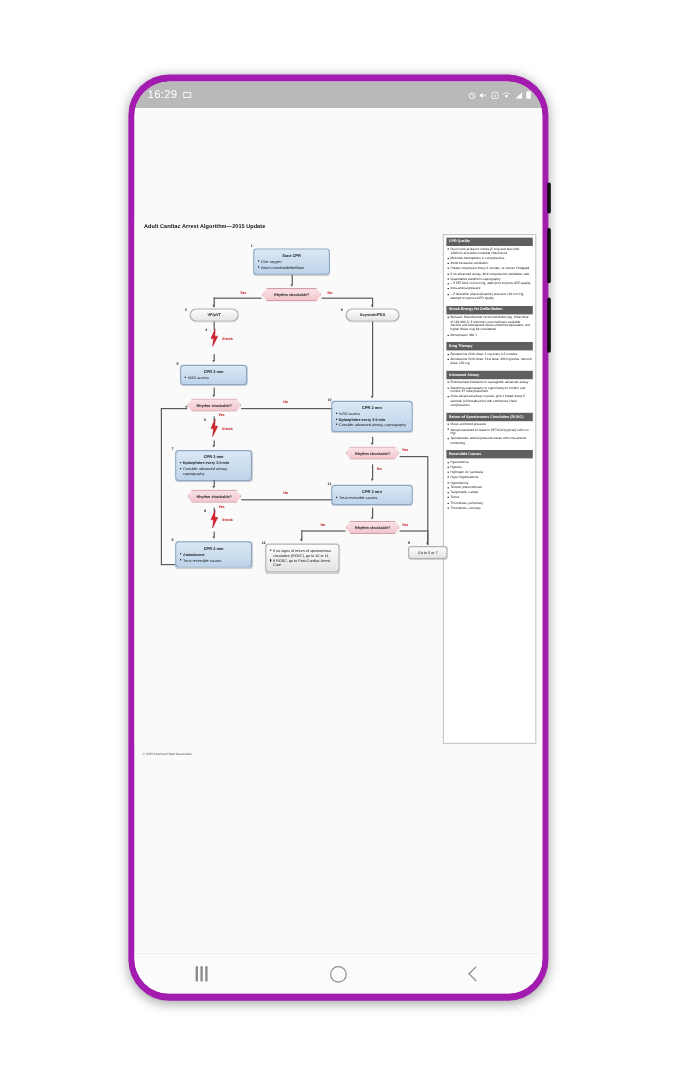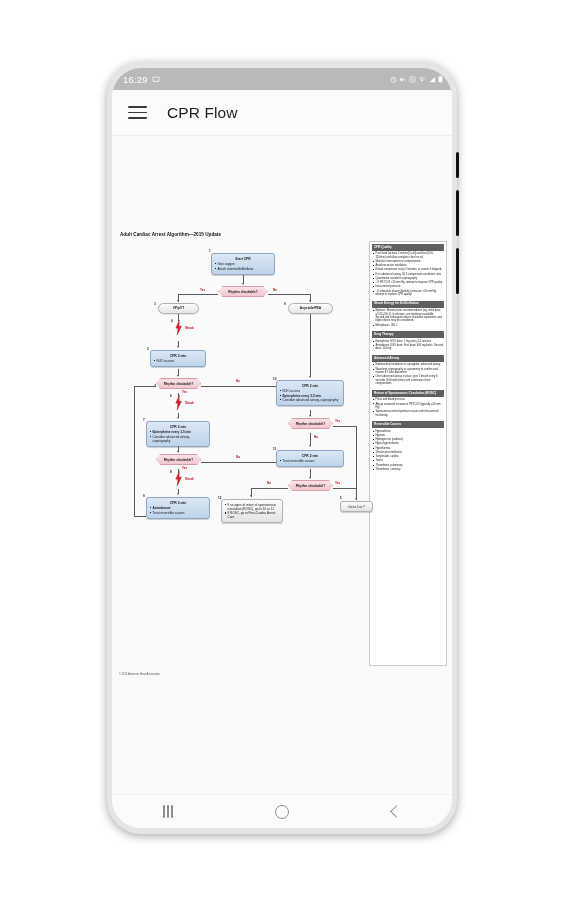--- a/index.html
+++ b/index.html
@@ -8,21 +8,21 @@
     background: #ffffff;
     font-family: "Liberation Sans", sans-serif;
     overflow: hidden;
   }
   .stage { position: relative; width: 563px; height: 900px; background:#fff; }
 
   
   .phone-frame {
     position: absolute; left: 107px; top: 62px;
     width: 350px; height: 772px;
-    background: #e5e5e5;
+    background: #a21caf;
     border-radius: 34px;
     box-shadow: 0 2px 10px rgba(0,0,0,.35);
     padding: 6px 5px 6px 5px;
   }
   .phone-frame::before { 
     content:""; position:absolute; left:50%; top:9px; transform:translateX(-50%);
     width:96px; height:3px; background:#2a2d31; border-radius:2px;
   }
   .side-btn { position:absolute; right:-2px; background:#0e1012; border-radius:2px; width:3px; }
   .side-btn.b1 { top:90px; height:26px; }
@@ -181,28 +181,20 @@
           <svg width="7" height="7" viewBox="0 0 12 12">
               <path d="M10.5 1.5v9H1z" fill="#fff"></path>
             </svg>
           <svg width="5" height="8" viewBox="0 0 8 12">
               <rect x="2.6" y=".6" width="2.8" height="1.2" fill="#fff"></rect>
               <rect x="1" y="1.8" width="6" height="9.4" rx="1" fill="#fff"></rect>
             </svg>
         </div>
       </div>
 
-      <div class="app-bar">
-        <div class="ham">
-          <span></span>
-            <span></span>
-            <span></span>
-        </div>
-        <div class="app-title">CPR Flow</div>
-      </div>
 
       <div class="content">
         <div class="doc">
           <div class="doc-title">Adult Cardiac Arrest Algorithm—2015 Update</div>
 
           <div class="sheet">
 
             <div class="flow">
 
               <div class="num" style="left:93px; top:8px;">1</div>

